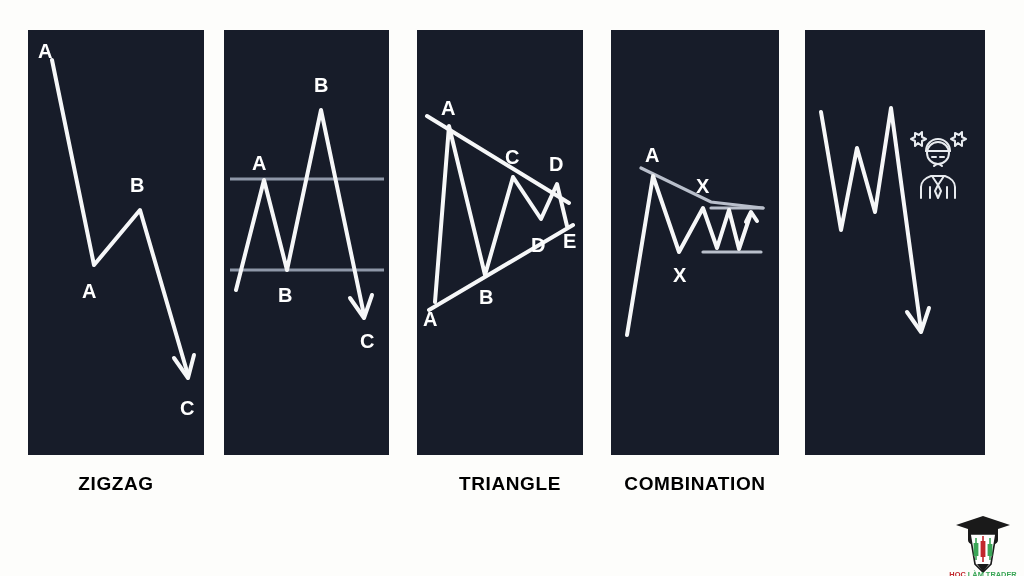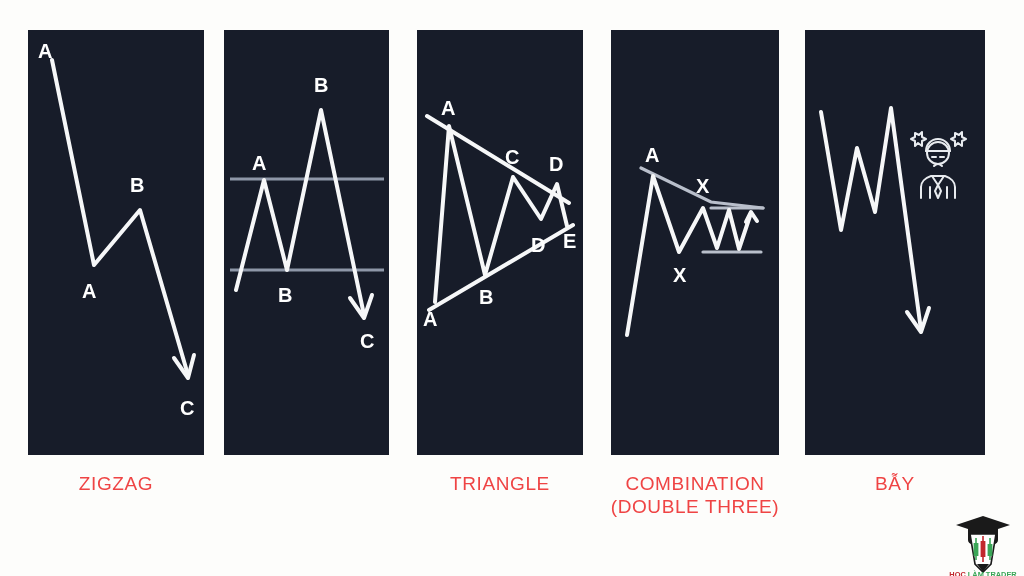--- a/index.html
+++ b/index.html
@@ -39,29 +39,29 @@
     left: 0;
     top: 0;
     width: 100%;
     height: 100%;
     display: block;
   }
 
   .caption {
     position: absolute;
     text-align: center;
-    color: #ef4444;
+    color: #000000;
     font-size: 19px;
     letter-spacing: 0.6px;
-    font-weight: 400;
+    font-weight: 700;
     line-height: 23px;
   }
   .cap-1 { left: 28px;  width: 176px; top: 472px; }
   .cap-2 { left: 224px; width: 165px; top: 472px; }
-  .cap-3 { left: 417px; width: 166px; top: 472px; }
+  .cap-3 { left: 427px; width: 166px; top: 472px; }
   .cap-4 { left: 603px; width: 184px; top: 472px; }
   .cap-5 { left: 805px; width: 180px; top: 472px; }
 
   .wave-label {
     fill: #ffffff;
     font-family: "Liberation Sans", sans-serif;
     font-size: 20px;
     font-weight: 600;
   }
 
@@ -195,24 +195,20 @@
   </div>
 
   <div class="caption cap-1">
     <div>ZIGZAG</div>
   </div>
   <div class="caption cap-3">
     <div>TRIANGLE</div>
   </div>
   <div class="caption cap-4">
     <div>COMBINATION</div>
-    <div>(DOUBLE THREE)</div>
-  </div>
-  <div class="caption cap-5">
-    <div>BẪY</div>
   </div>
 
   <div id="logo">
     <svg width="70" height="72" viewBox="0 0 70 72">
 
       <polygon points="35,6 62,15 35,24 8,15" fill="#1a1a1a"></polygon>
       <path d="M20,19 L20,30 a15,7 0 0 0 30,0 L50,19" fill="#1a1a1a"></path>
 
       <polygon points="22,24 48,24 43,54 35,62 27,54" fill="#ffffff" stroke="#1a1a1a" stroke-width="1.6"></polygon>
       <polygon points="29,54 41,54 35,62" fill="#1a1a1a"></polygon>

